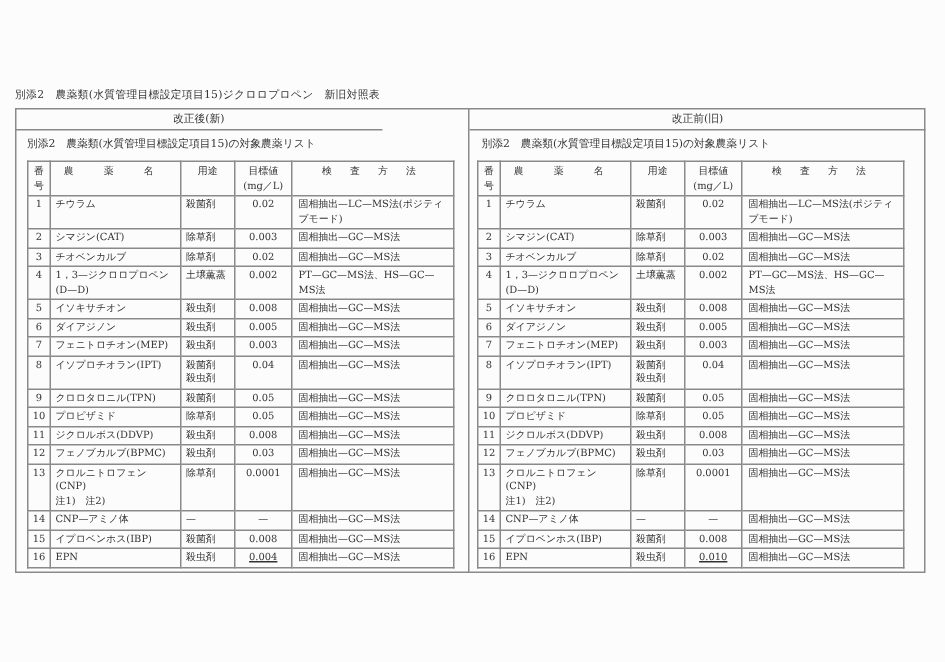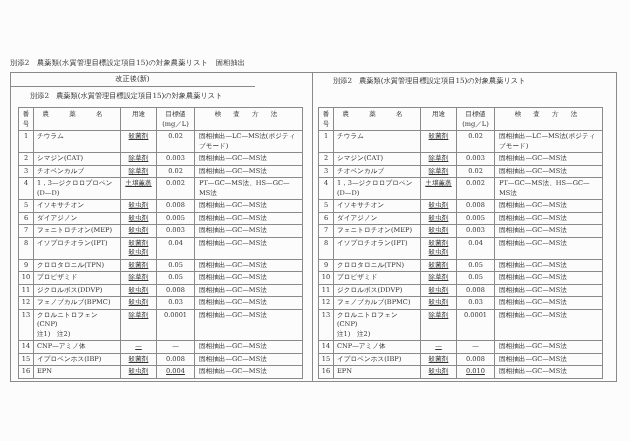--- a/index.html
+++ b/index.html
@@ -23,49 +23,49 @@
   .panel {
     position: absolute; top: 72px; height: 310px; box-sizing: border-box;
   }
   .panel.left { left: 10px; width: 245px; }
   .panel.right { left: 313px; width: 304px; }
   .panel-header {
     height: 14px; line-height: 14px; text-align: center;
     border-bottom: 1px solid #8a8a8a; font-size: 7.2px;
   }
   .panel-subtitle {
-    padding-left: 20px; margin-top: 4px; font-size: 7.2px; white-space: nowrap;
+    padding-left: 8px; margin-top: 4px; font-size: 7.2px; white-space: nowrap;
   }
   table.list {
     position: absolute; top: 35px; border-collapse: collapse;
     table-layout: fixed; font-size: 6.6px;
   }
   .panel.left table.list { left: 8px; width: 284px; }
   .panel.right table.list { left: 5px; width: 284px; }
   table.list th, table.list td {
     border: 1px solid #8a8a8a; padding: 1px 3px; vertical-align: top;
     line-height: 9.5px; font-weight: normal;
   }
   table.list th { text-align: center; vertical-align: top; padding-top: 2px; }
   table.list th .letters { letter-spacing: 9px; }
   table.list td.no { text-align: center; padding: 1px 1px; }
-  table.list td.use { text-align: center; text-decoration: underline; }
+  table.list td.use { text-align: left; }
   table.list td.val { text-align: center; }
   table.list td.method { padding-left: 4px; }
   .underline { text-decoration: underline; text-underline-offset: 1px; }
   col.c-no { width: 15px; }
   col.c-name { width: 87px; }
   col.c-use { width: 36px; }
   col.c-val { width: 38px; }
   col.c-method { width: 108px; }
 </style>
 </head>
 <body>
 
-<div class="doc-title">別添2　農薬類(水質管理目標設定項目15)の対象農薬リスト　固相抽出</div>
+<div class="doc-title">別添2　農薬類(水質管理目標設定項目15)ジクロロプロペン　新旧対照表</div>
 
 <div class="frame"></div>
 <div class="divider"></div>
 
 <div class="panel left">
   <div class="panel-header">改正後(新)</div>
   <div class="panel-subtitle">別添2　農薬類(水質管理目標設定項目15)の対象農薬リスト</div>
   <table class="list">
     <colgroup>
         <col class="c-no">
@@ -199,20 +199,21 @@
           <td class="name" style="white-space: pre-line;">EPN</td>
           <td class="use" style="white-space: pre-line;">殺虫剤</td>
           <td class="val" style="white-space: normal; margin-left: 12px;"><span class="underline">0.004</span></td>
           <td class="method" style="white-space: normal;">固相抽出—GC—MS法</td>
         </tr>
       </tbody>
   </table>
 </div>
 
 <div class="panel right">
+  <div class="panel-header">改正前(旧)</div>
   <div class="panel-subtitle">別添2　農薬類(水質管理目標設定項目15)の対象農薬リスト</div>
   <table class="list">
     <colgroup>
         <col class="c-no">
         <col class="c-name">
         <col class="c-use">
         <col class="c-val">
         <col class="c-method">
       </colgroup>
     <thead>

